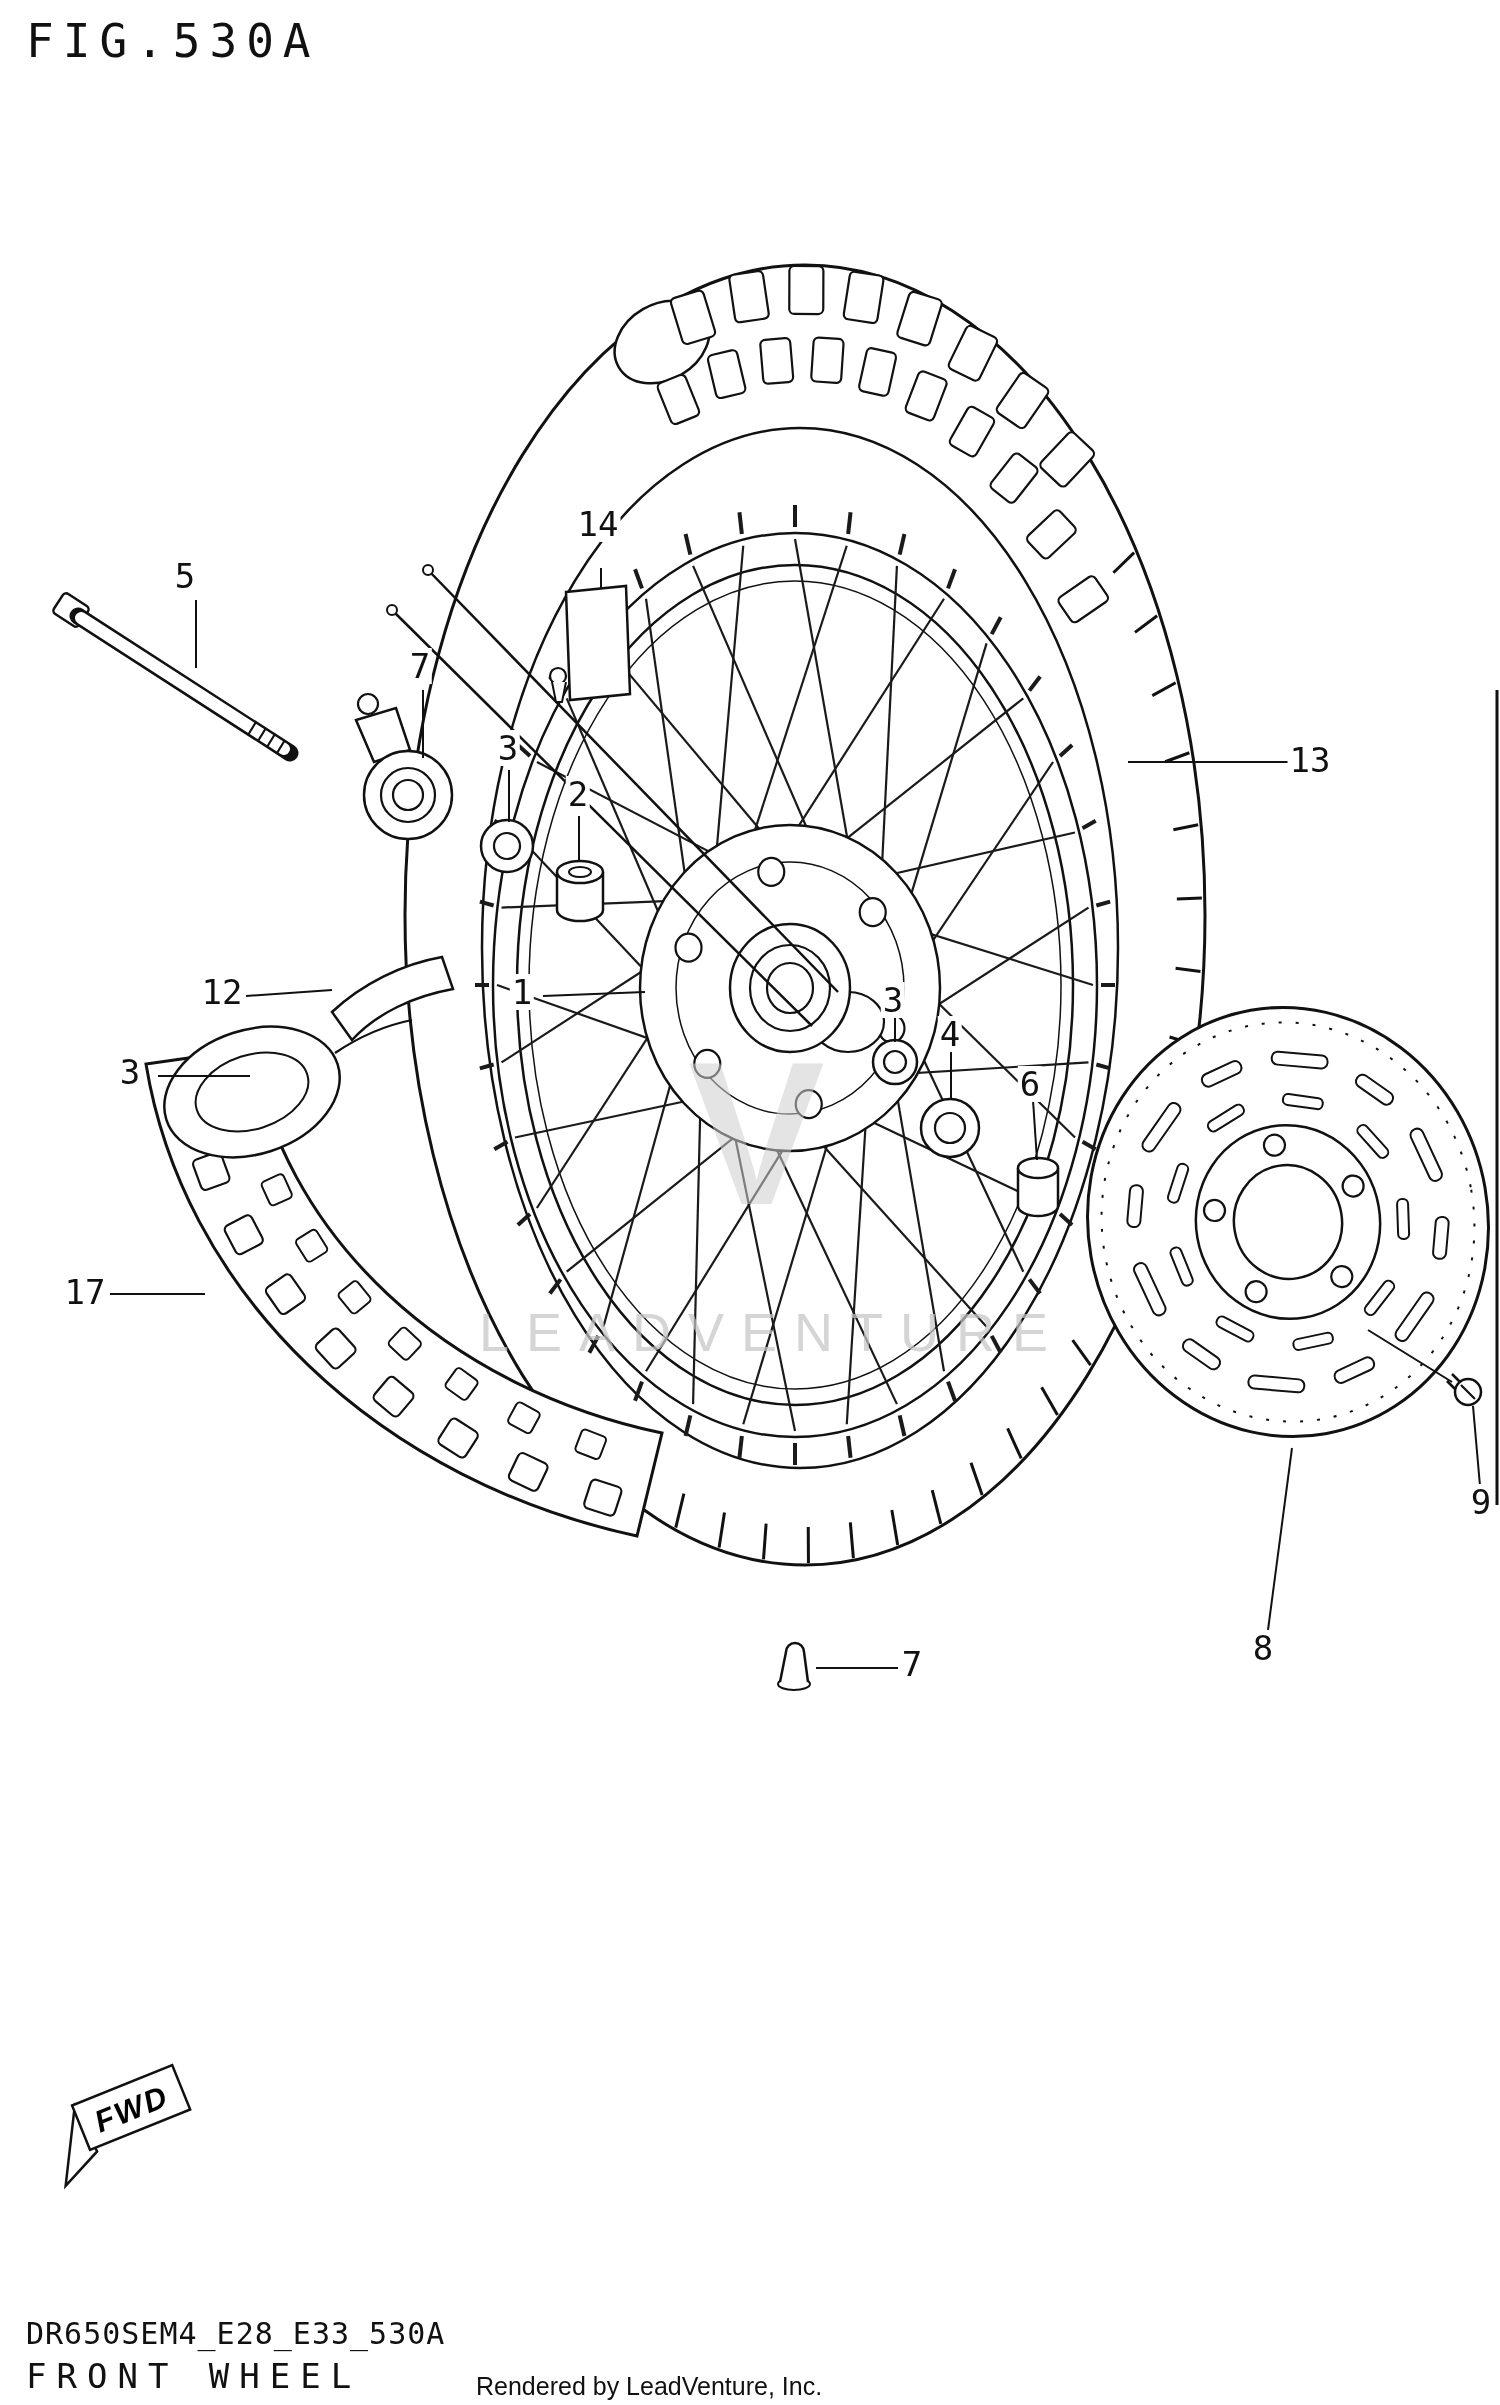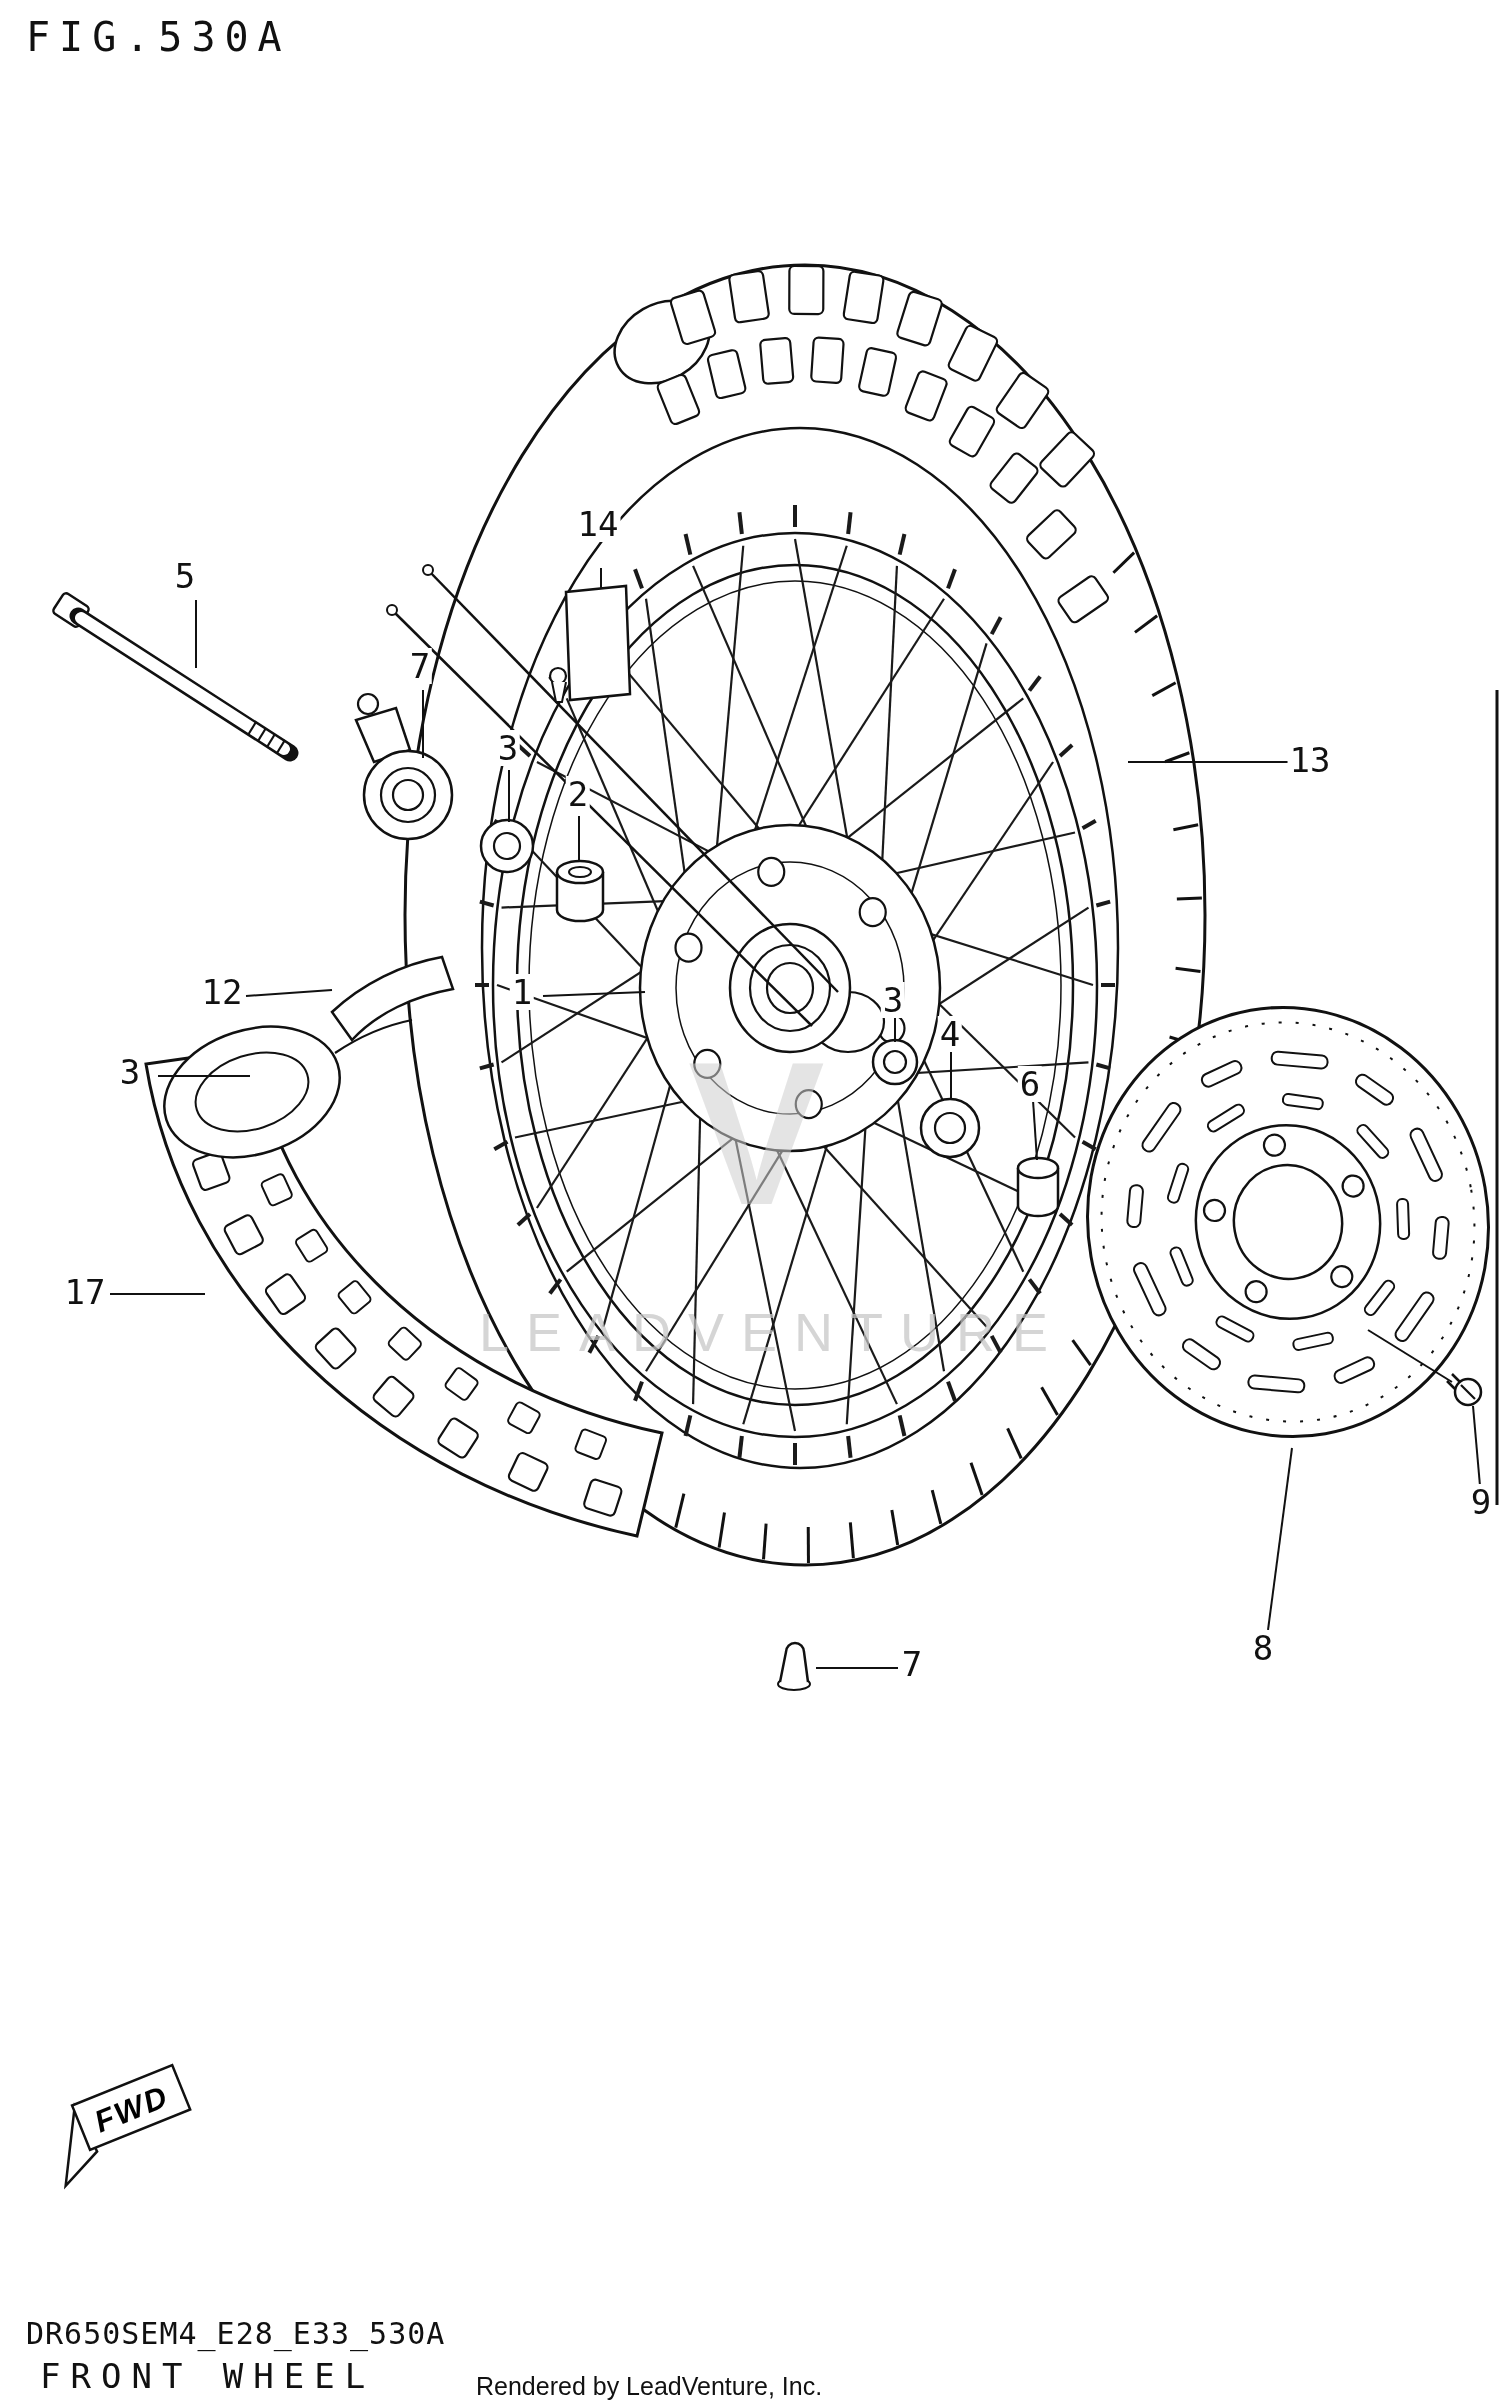--- a/index.html
+++ b/index.html
@@ -1,28 +1,28 @@
 <!DOCTYPE html>
 <html><head>
 <meta charset="utf-8">
 <style>
   html,body{margin:0;padding:0;background:#ffffff;}
   .page{position:relative;width:1500px;height:2405px;background:#fff;overflow:hidden;
         font-family:"DejaVu Sans Mono",monospace;color:#111;}
   svg.diagram{position:absolute;left:0;top:0;width:1500px;height:2405px;}
-  .title{position:absolute;left:26px;top:14px;font-size:40px;letter-spacing:9px;white-space:nowrap;}
+  .title{position:absolute;left:26px;top:14px;font-size:46px;letter-spacing:9px;white-space:nowrap;}
   .watermark-logo{position:absolute;left:688px;top:1030px;font-size:205px;line-height:1;
         color:#cfcfcf;opacity:.55;font-family:"Liberation Sans",sans-serif;font-weight:bold;pointer-events:none;}
   .watermark-text{position:absolute;left:772px;top:1332px;transform:translate(-50%,-50%);
         font-size:54px;letter-spacing:17px;color:#c6c6c6;opacity:.72;white-space:nowrap;
         font-family:"Liberation Sans",sans-serif;font-weight:normal;pointer-events:none;}
   .callout{position:absolute;transform:translate(-50%,-50%);font-size:34px;line-height:1;
         background:#fff;padding:1px 2px;}
   .footer-code{position:absolute;left:26px;top:2316px;font-size:30px;letter-spacing:1px;}
-  .footer-name{position:absolute;left:40px;top:2356px;font-size:34px;letter-spacing:10px;text-align:right;}
+  .footer-name{position:absolute;left:26px;top:2356px;font-size:34px;letter-spacing:10px;text-align:right;}
   .footer-credit{position:absolute;left:476px;top:2372px;font-size:25px;
         font-family:"Liberation Sans",sans-serif;text-align:right;}
 </style>
 </head>
 <body>
 
 <div class="page">
 
   <svg class="diagram" viewBox="0 0 1500 2405">
 

